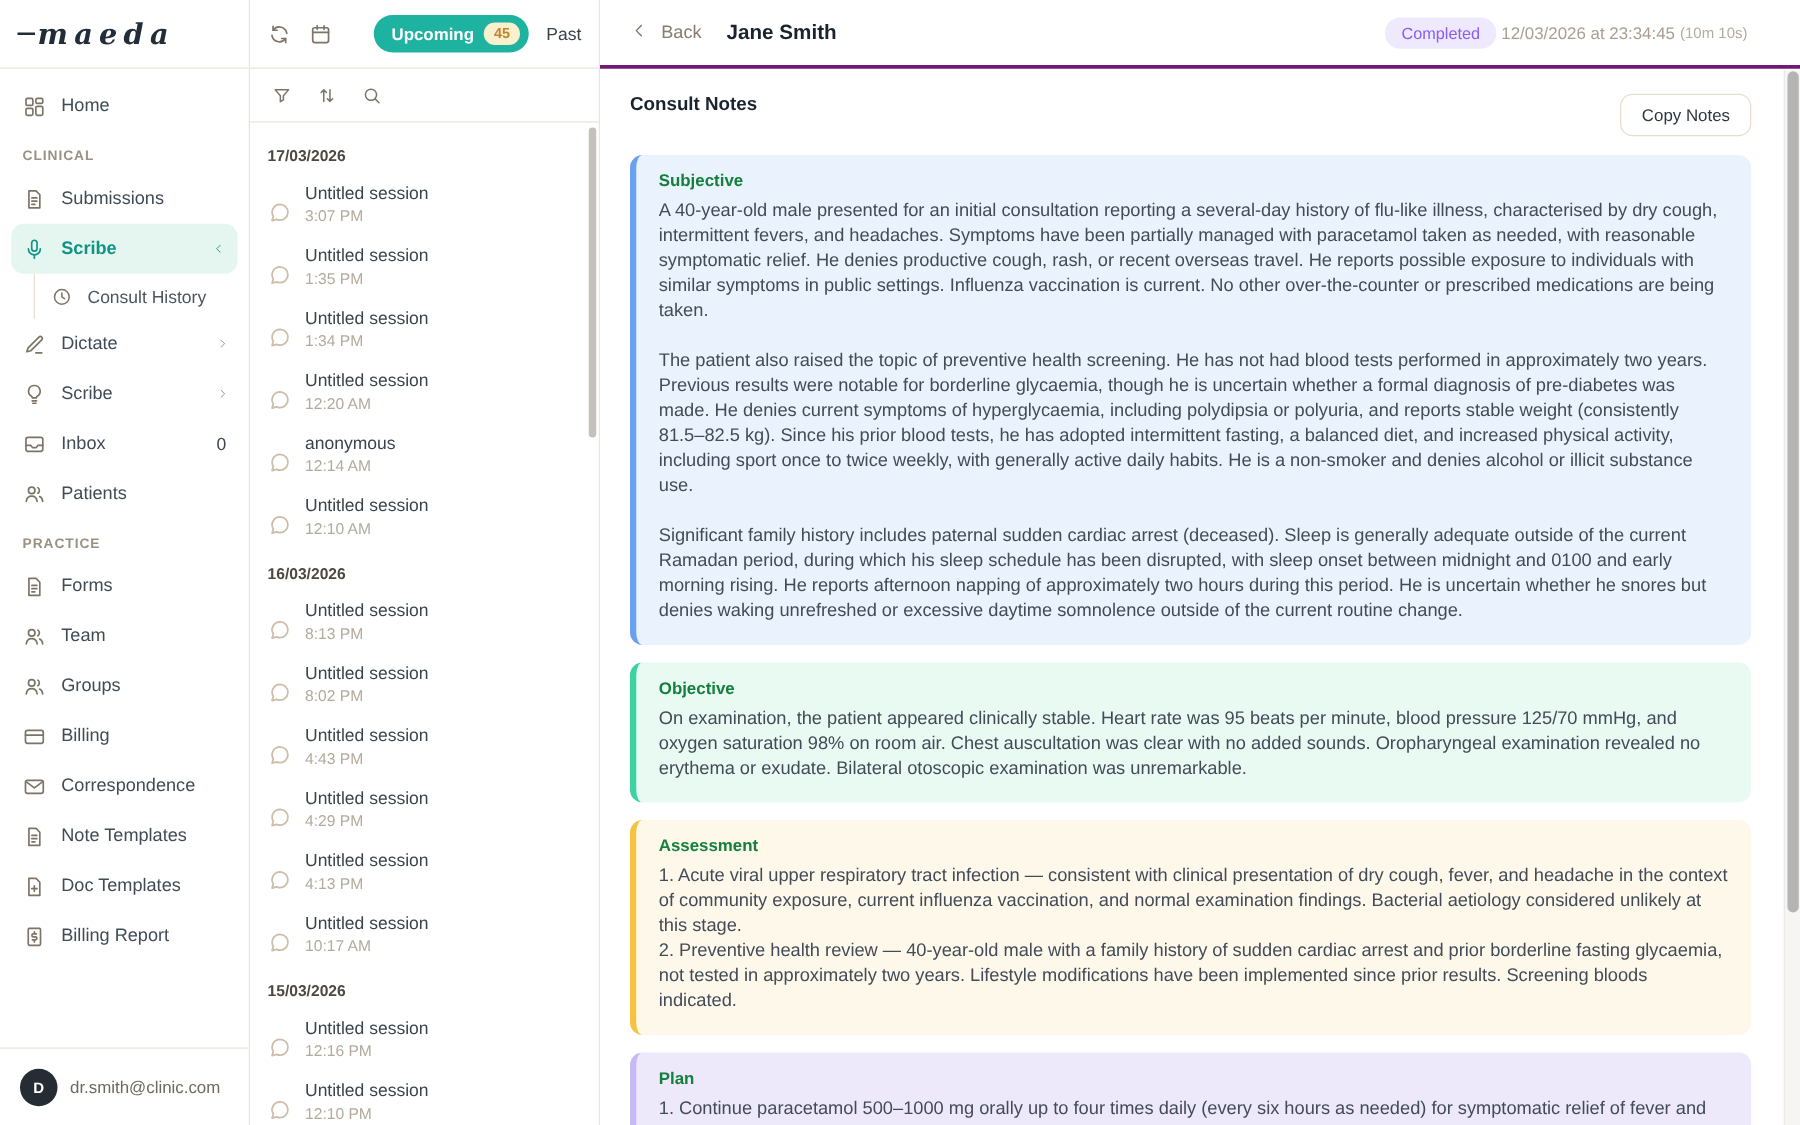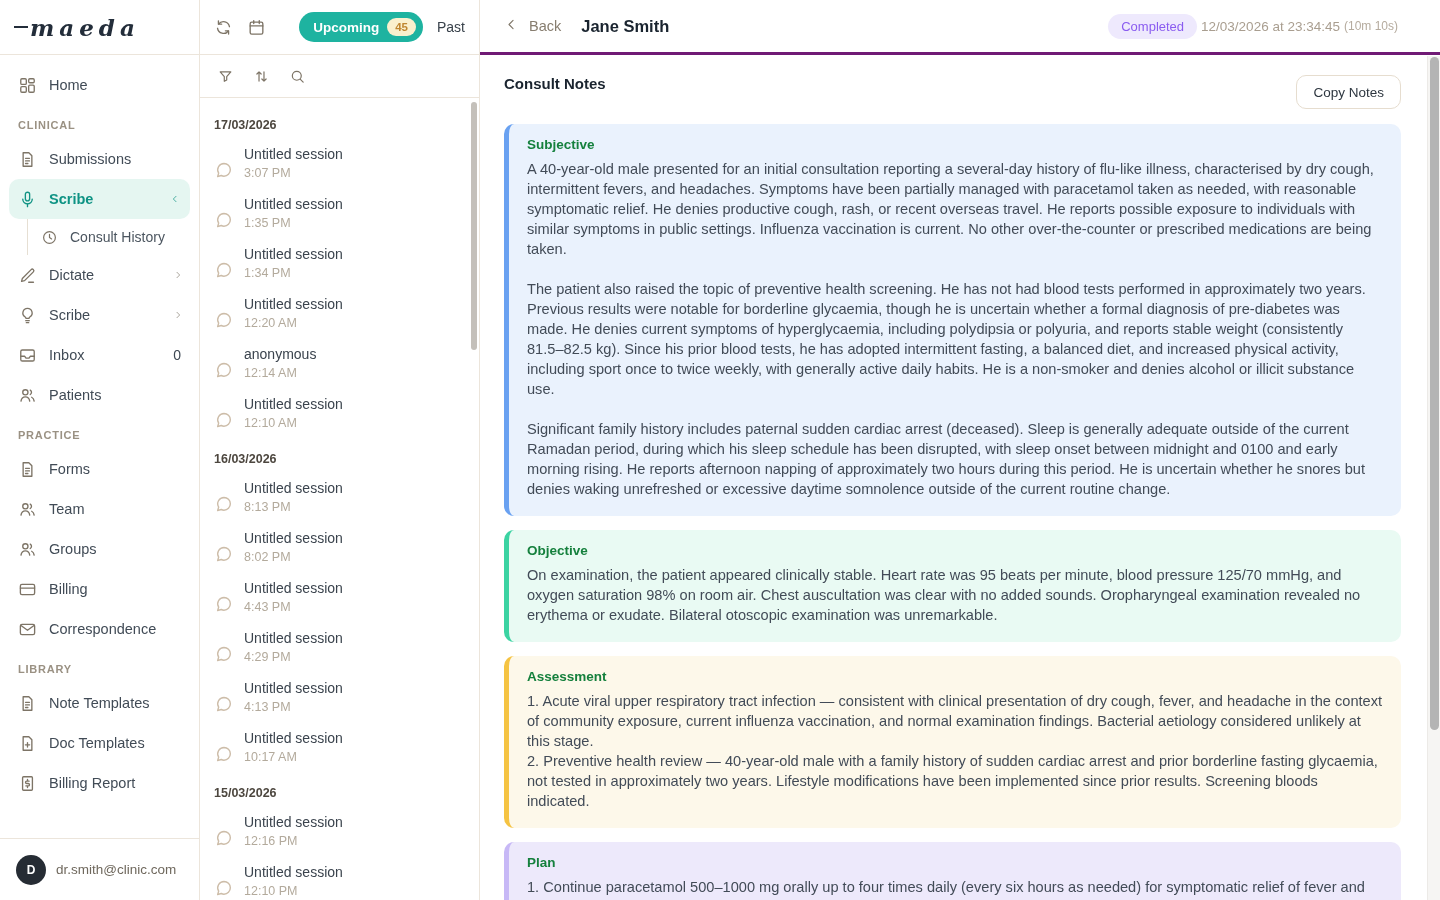--- a/index.html
+++ b/index.html
@@ -247,21 +247,20 @@
         </div>
         <div class="nav-item">
           <span class="ni">
             <svg viewBox="0 0 24 24" fill="none" stroke="currentColor" stroke-width="1.7" stroke-linecap="round" stroke-linejoin="round">
               <rect x="3" y="5.5" width="18" height="13" rx="2"></rect>
               <path d="M4.2 7.2l7.8 5.8 7.8-5.8"></path>
             </svg>
           </span>
           <span class="nl">Correspondence</span>
         </div>
-        <div class="nav-label">LIBRARY</div>
         <div class="nav-item">
           <span class="ni">
             <svg viewBox="0 0 24 24" fill="none" stroke="currentColor" stroke-width="1.7" stroke-linecap="round" stroke-linejoin="round">
               <path d="M6.5 3.5h7.2l3.8 3.8v13.2H6.5z"></path>
               <path d="M9.5 10.5h5M9.5 13.8h5M9.5 17h3"></path>
             </svg>
           </span>
           <span class="nl">Note Templates</span>
         </div>
         <div class="nav-item">

